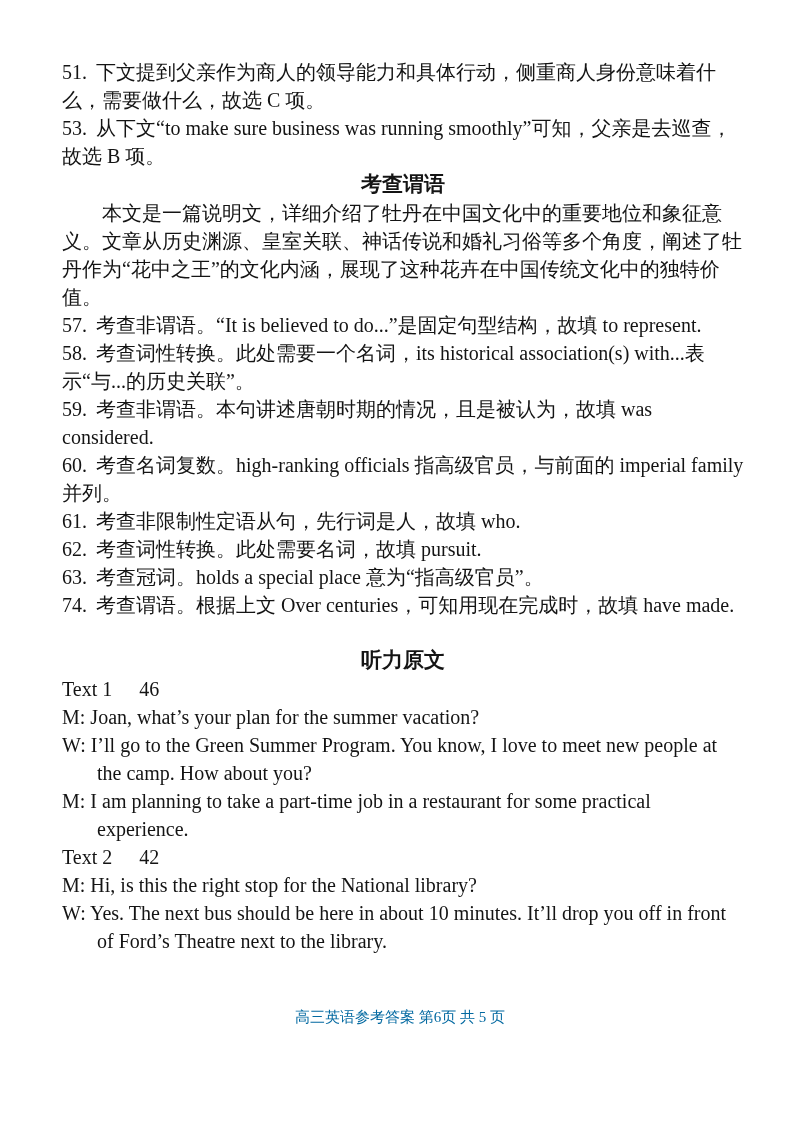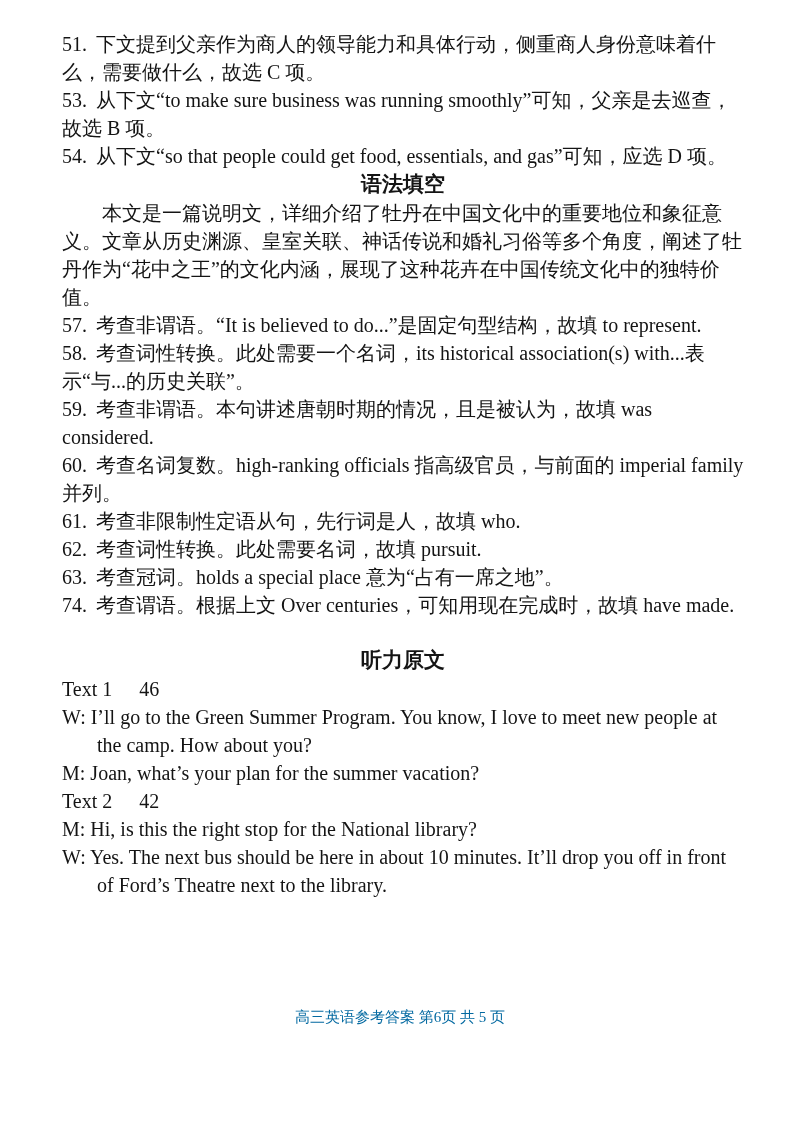--- a/index.html
+++ b/index.html
@@ -3,21 +3,21 @@
 <meta charset="utf-8">
 <style>
   html, body { margin:0; padding:0; background:#ffffff; }
   .page {
     position: relative;
     width: 800px;
     height: 1131px;
     margin: 0 auto;
     background: #ffffff;
     box-sizing: border-box;
-    padding: 30px 56px 0 62px;
+    padding: 58px 56px 0 62px;
     font-family: "Liberation Serif", "DejaVu Serif", serif;
     font-size: 20px;
     line-height: 28px;
     color: #141414;
     overflow: hidden;
   }
   p { margin: 0; }
   .item .num { margin-right: 9px; }
   .heading {
     text-align: center;
@@ -41,42 +41,42 @@
   }
 </style>
 </head>
 <body>
 
 <div class="page">
 
   <div>
     <p class="item"><span class="num">51.</span><span>下文提到父亲作为商人的领导能力和具体行动，侧重商人身份意味着什么，需要做什么，故选 C 项。</span></p>
     <p class="item"><span class="num">53.</span><span>从下文“to make sure business was running smoothly”可知，父亲是去巡查，故选 B 项。</span></p>
-    <p class="item"><span class="num">54.</span><span>从下文“so that people could get food, essentials, and gas”可知，应选 D 项。</span></p>
   </div>
 
   <div>
-    <p class="heading">语法填空</p>
+    <p class="heading">考查谓语</p>
     <p class="summary">本文是一篇说明文，详细介绍了牡丹在中国文化中的重要地位和象征意义。文章从历史渊源、皇室关联、神话传说和婚礼习俗等多个角度，阐述了牡丹作为“花中之王”的文化内涵，展现了这种花卉在中国传统文化中的独特价值。</p>
     <p class="item"><span class="num">57.</span><span>考查非谓语。“It is believed to do...”是固定句型结构，故填 to represent.</span></p>
     <p class="item"><span class="num">58.</span><span>考查词性转换。此处需要一个名词，its historical association(s) with...表示“与...的历史关联”。</span></p>
     <p class="item"><span class="num">59.</span><span>考查非谓语。本句讲述唐朝时期的情况，且是被认为，故填 was considered.</span></p>
     <p class="item"><span class="num">60.</span><span>考查名词复数。high-ranking officials 指高级官员，与前面的 imperial family 并列。</span></p>
     <p class="item"><span class="num">61.</span><span>考查非限制性定语从句，先行词是人，故填 who.</span></p>
     <p class="item"><span class="num">62.</span><span>考查词性转换。此处需要名词，故填 pursuit.</span></p>
-    <p class="item"><span class="num">63.</span><span>考查冠词。holds a special place 意为“占有一席之地”。</span></p>
+    <p class="item"><span class="num">63.</span><span>考查冠词。holds a special place 意为“指高级官员”。</span></p>
     <p class="item"><span class="num">74.</span><span>考查谓语。根据上文 Over centuries，可知用现在完成时，故填 have made.</span></p>
   </div>
 
   <div class="listening">
     <p class="heading">听力原文</p>
 
     <p class="text-label-line"><span>Text 1</span><span class="answer">46</span></p>
+    <p class="dialog"><span>M:</span> <span>Joan, what’s your plan for the summer vacation?</span></p>
     <p class="dialog"><span>W:</span> <span>I’ll go to the Green Summer Program. You know, I love to meet new people at the camp. How about you?</span></p>
-    <p class="dialog"><span>M:</span> <span>Joan, what’s your plan for the summer vacation?</span></p>
+    <p class="dialog"><span>M:</span> <span>I am planning to take a part-time job in a restaurant for some practical experience.</span></p>
 
     <p class="text-label-line"><span>Text 2</span><span class="answer">42</span></p>
     <p class="dialog"><span>M:</span> <span>Hi, is this the right stop for the National library?</span></p>
     <p class="dialog"><span>W:</span> <span>Yes. The next bus should be here in about 10 minutes. It’ll drop you off in front of Ford’s Theatre next to the library.</span></p>
   </div>
 
   <p class="footer">高三英语参考答案 第6页 共 5 页</p>
 
 </div>
 

